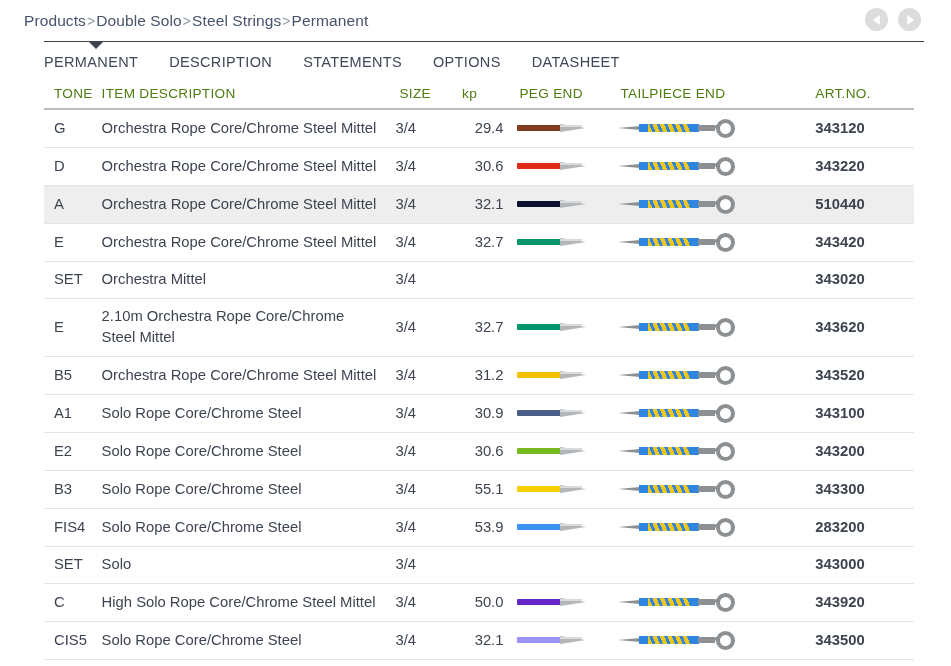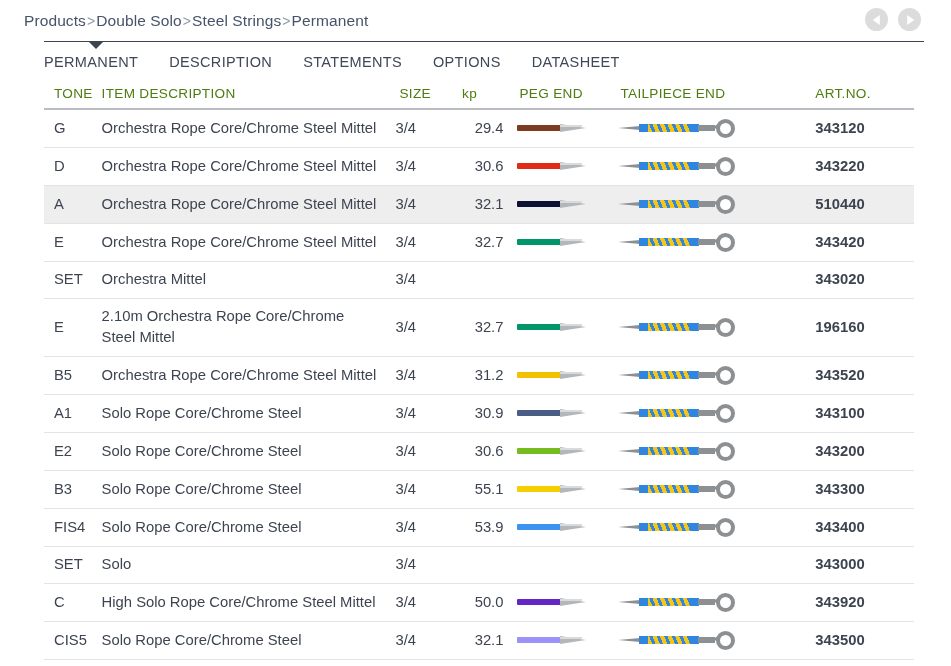--- a/index.html
+++ b/index.html
@@ -399,21 +399,21 @@
             <span class="tail">
               <span class="shaft-l"></span>
               <span class="band b1"></span>
               <span class="stripes"></span>
               <span class="band b2"></span>
               <span class="shaft-r"></span>
               <span class="flare"></span>
               <span class="ring"></span>
             </span>
           </td>
-          <td class="c-art">196160</td>
+          <td class="c-art">343620</td>
         </tr>
         <tr>
           <td class="c-tone">B5</td>
           <td class="c-desc">Orchestra Rope Core/Chrome Steel Mittel</td>
           <td class="c-size">3/4</td>
           <td class="c-kp">31.2</td>
           <td class="c-peg">
             <span class="peg">
               <span class="silk" style="background:#f2c200"></span>
               <span class="tip"></span>
@@ -524,21 +524,21 @@
             <span class="tail">
               <span class="shaft-l"></span>
               <span class="band b1"></span>
               <span class="stripes"></span>
               <span class="band b2"></span>
               <span class="shaft-r"></span>
               <span class="flare"></span>
               <span class="ring"></span>
             </span>
           </td>
-          <td class="c-art">343400</td>
+          <td class="c-art">283200</td>
         </tr>
         <tr>
           <td class="c-tone">SET</td>
           <td class="c-desc">Solo</td>
           <td class="c-size">3/4</td>
           <td class="c-kp"></td>
           <td class="c-peg"></td>
           <td class="c-tail"></td>
           <td class="c-art">343000</td>
         </tr>

